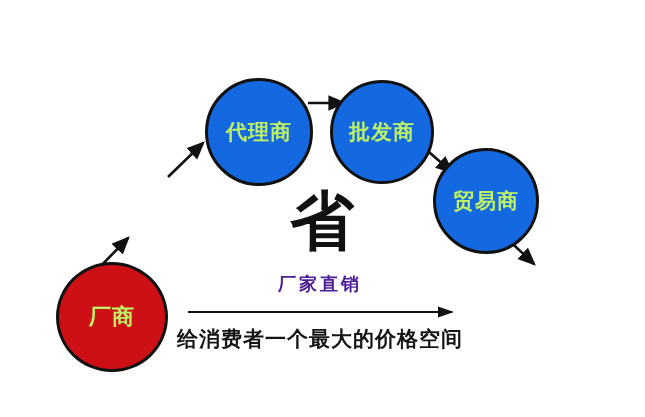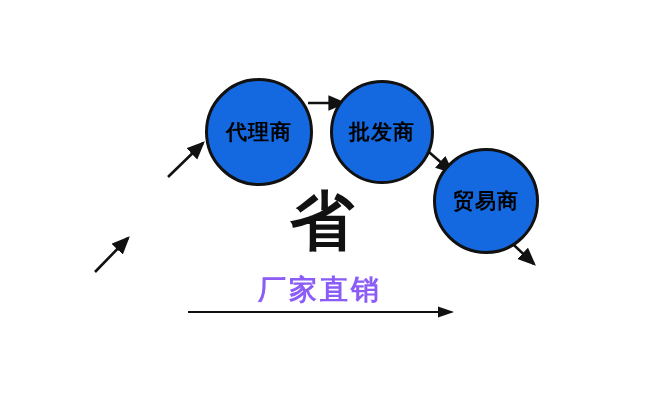--- a/index.html
+++ b/index.html
@@ -20,21 +20,21 @@
     border-radius: 50%;
     border: 3px solid #111111;
     display: flex;
     align-items: center;
     justify-content: center;
     box-sizing: border-box;
   }
   .node .node-label {
     font-family: "Liberation Serif", "DejaVu Serif", serif;
     font-weight: 700;
-    color: #000000;
+    color: #bef264;
     letter-spacing: 1px;
     white-space: nowrap;
     line-height: 1;
   }
   .blue { background: #1569E0; }
   .red  { background: #CC1016; }
 
   #svg-arrows {
     position: absolute;
     left: 0;
@@ -60,23 +60,23 @@
     line-height: 1;
   }
 
   .caption-top {
     position: absolute;
     left: 175px;
     top: 275px;
     width: 290px;
     text-align: center;
     font-family: "Liberation Serif", "DejaVu Serif", serif;
-    font-size: 28px;
+    font-size: 18px;
     font-weight: 700;
-    color: #8b5cf6;
+    color: #4c1d95;
     letter-spacing: 3px;
     line-height: 1.1;
   }
   .caption-bottom {
     position: absolute;
     left: 150px;
     top: 328px;
     width: 340px;
     text-align: center;
     font-family: "Liberation Serif", "DejaVu Serif", serif;
@@ -108,33 +108,37 @@
 
     <line x1="308" y1="103" x2="344" y2="103" stroke="#111111" stroke-width="2.6" marker-end="url(#ah)"></line>
 
     <line x1="415" y1="140" x2="452" y2="172" stroke="#111111" stroke-width="2.6" marker-end="url(#ah)"></line>
 
     <line x1="500" y1="232" x2="534" y2="264" stroke="#111111" stroke-width="2.6" marker-end="url(#ah)"></line>
 
     <line x1="188" y1="312" x2="452" y2="312" stroke="#111111" stroke-width="2" marker-end="url(#ah-thin)"></line>
   </svg>
 
+  <div class="node red" style="left:56px; top:262px; width:112px; height:110px;">
+    <span class="node-label" style="font-size:22px;">厂商</span>
+  </div>
 
 
   <div class="node blue" style="left:205px; top:78px; width:108px; height:108px;">
     <span class="node-label" style="font-size:21px;">代理商</span>
   </div>
 
   <div class="node blue" style="left:433px; top:148px; width:106px; height:106px;">
     <span class="node-label" style="font-size:21px;">贸易商</span>
   </div>
 
   <div class="node blue" style="left:330px; top:80px; width:104px; height:104px;">
     <span class="node-label" style="font-size:21px;">批发商</span>
   </div>
 
 
   <div class="center-char">省</div>
 
   <div class="caption-top">厂家直销</div>
 
+  <div class="caption-bottom">给消费者一个最大的价格空间</div>
 
 </div>
 
 </body></html>

